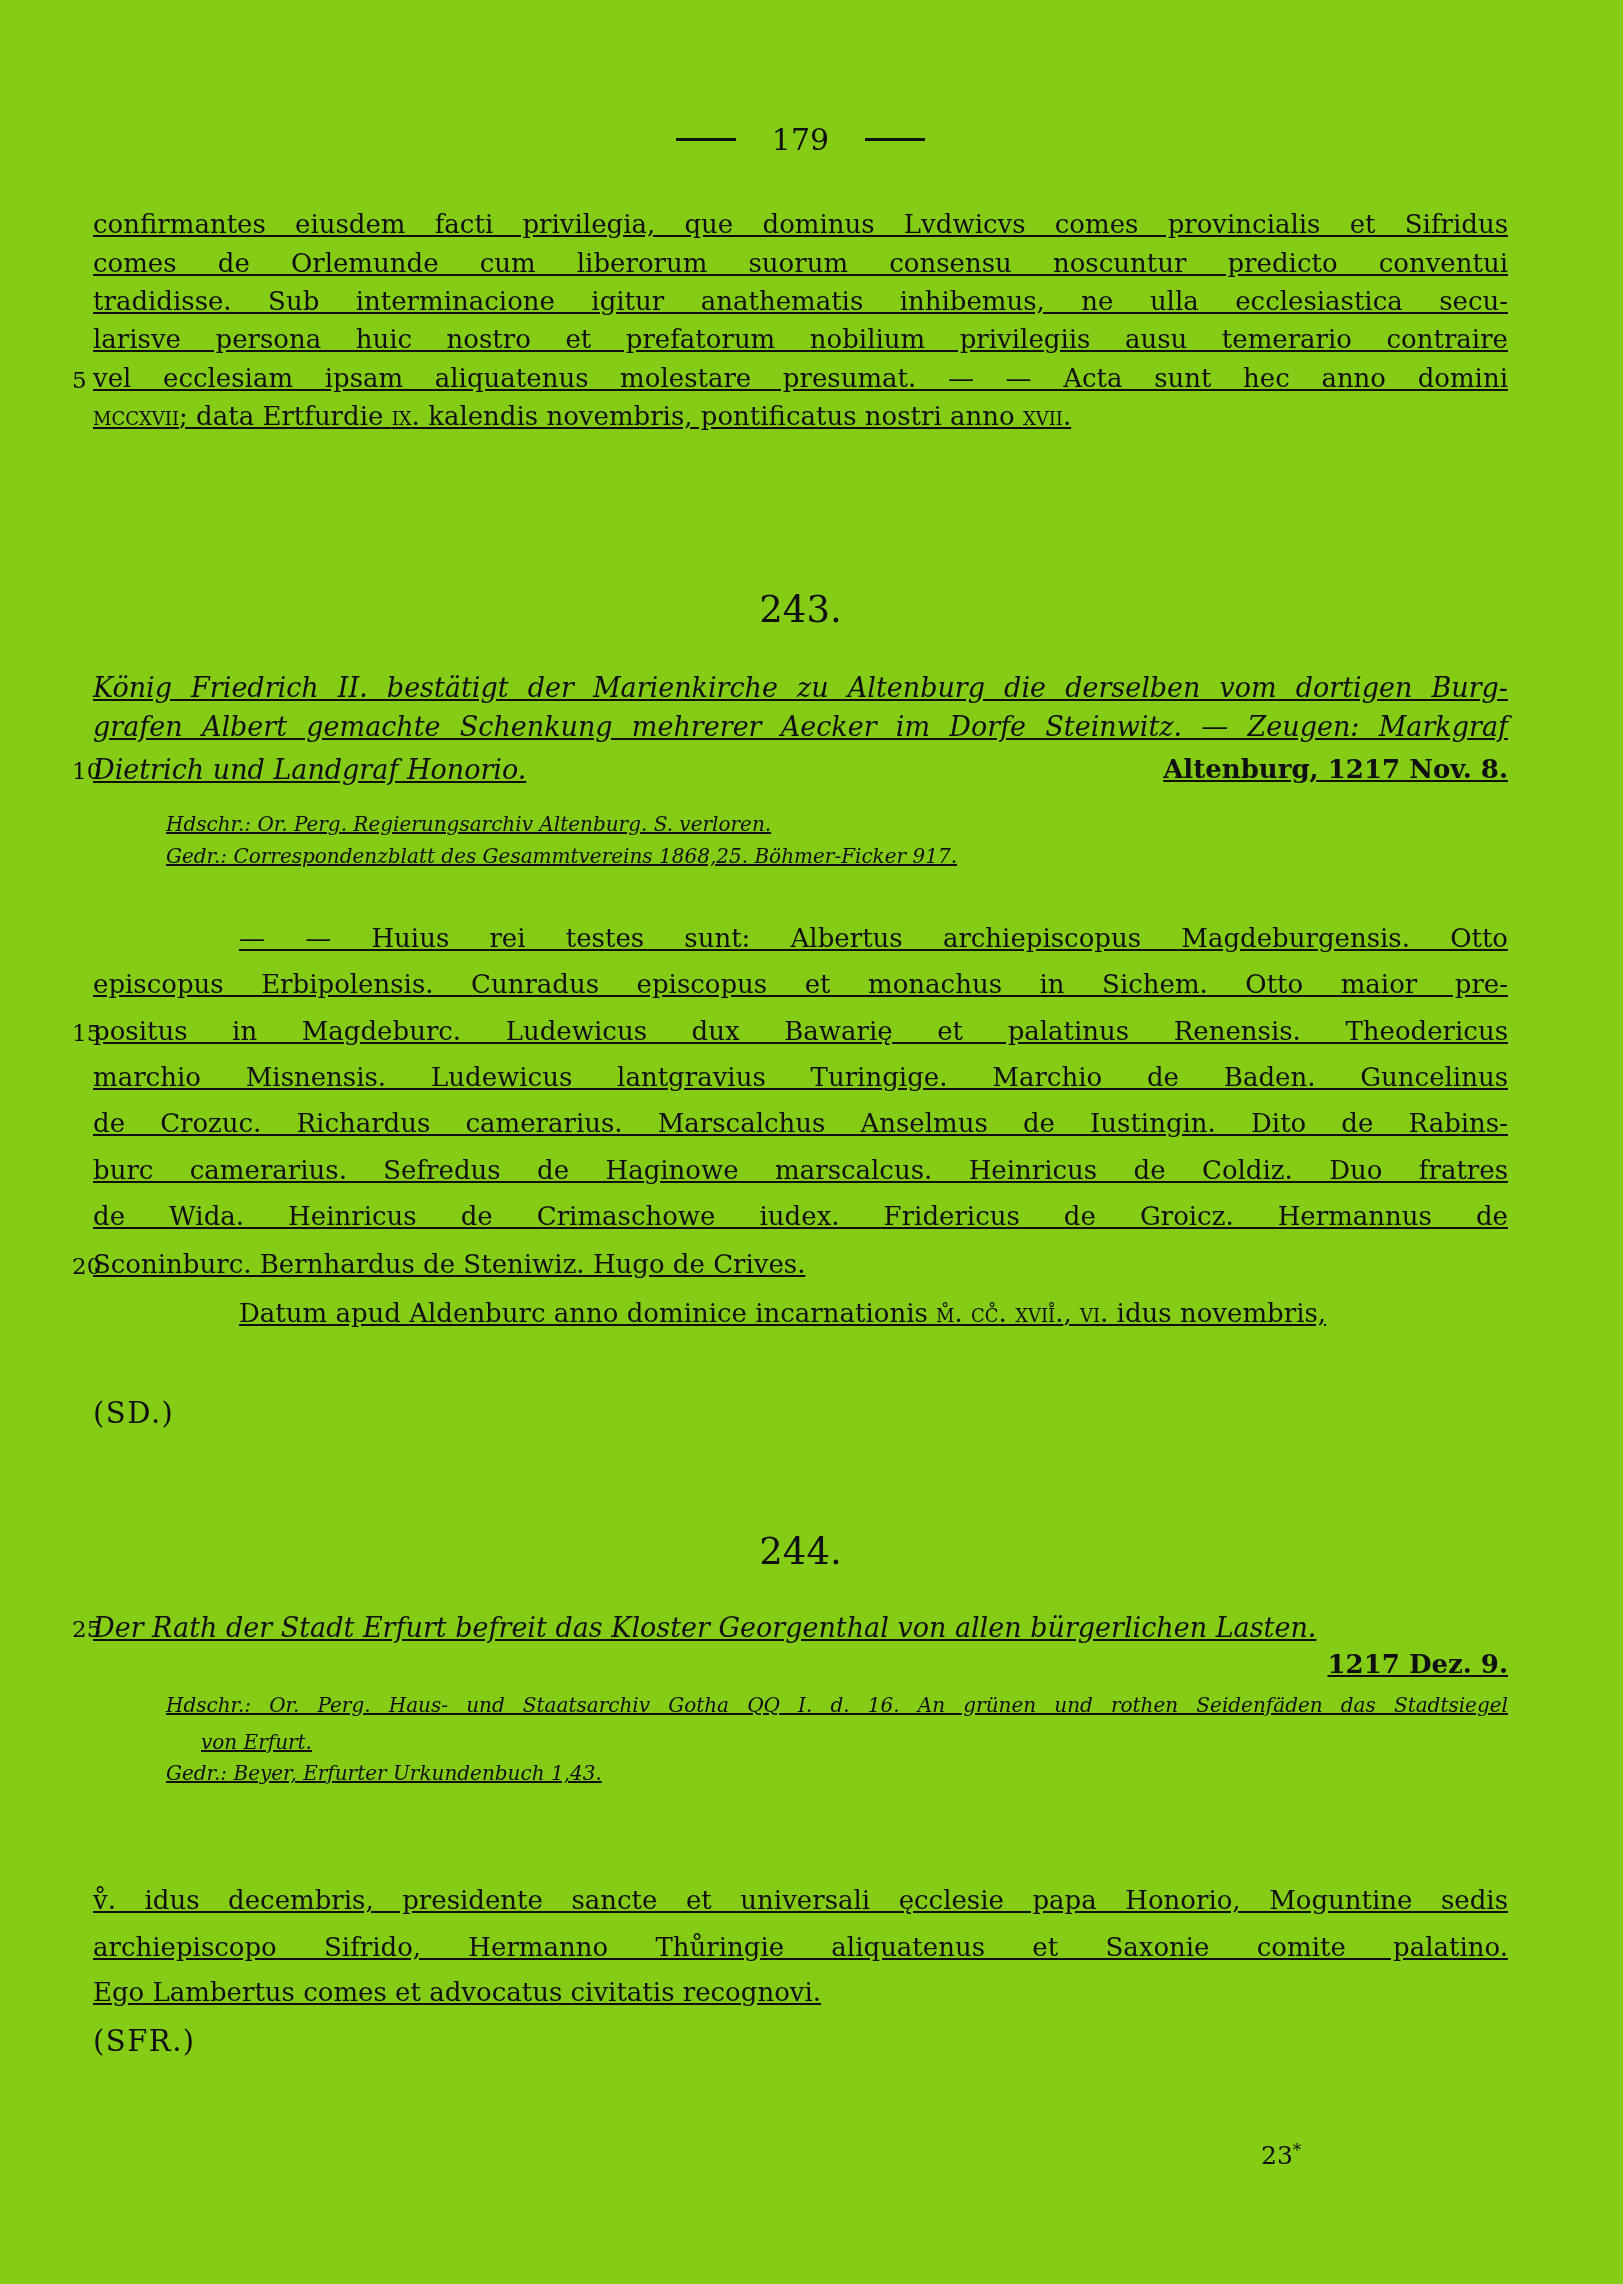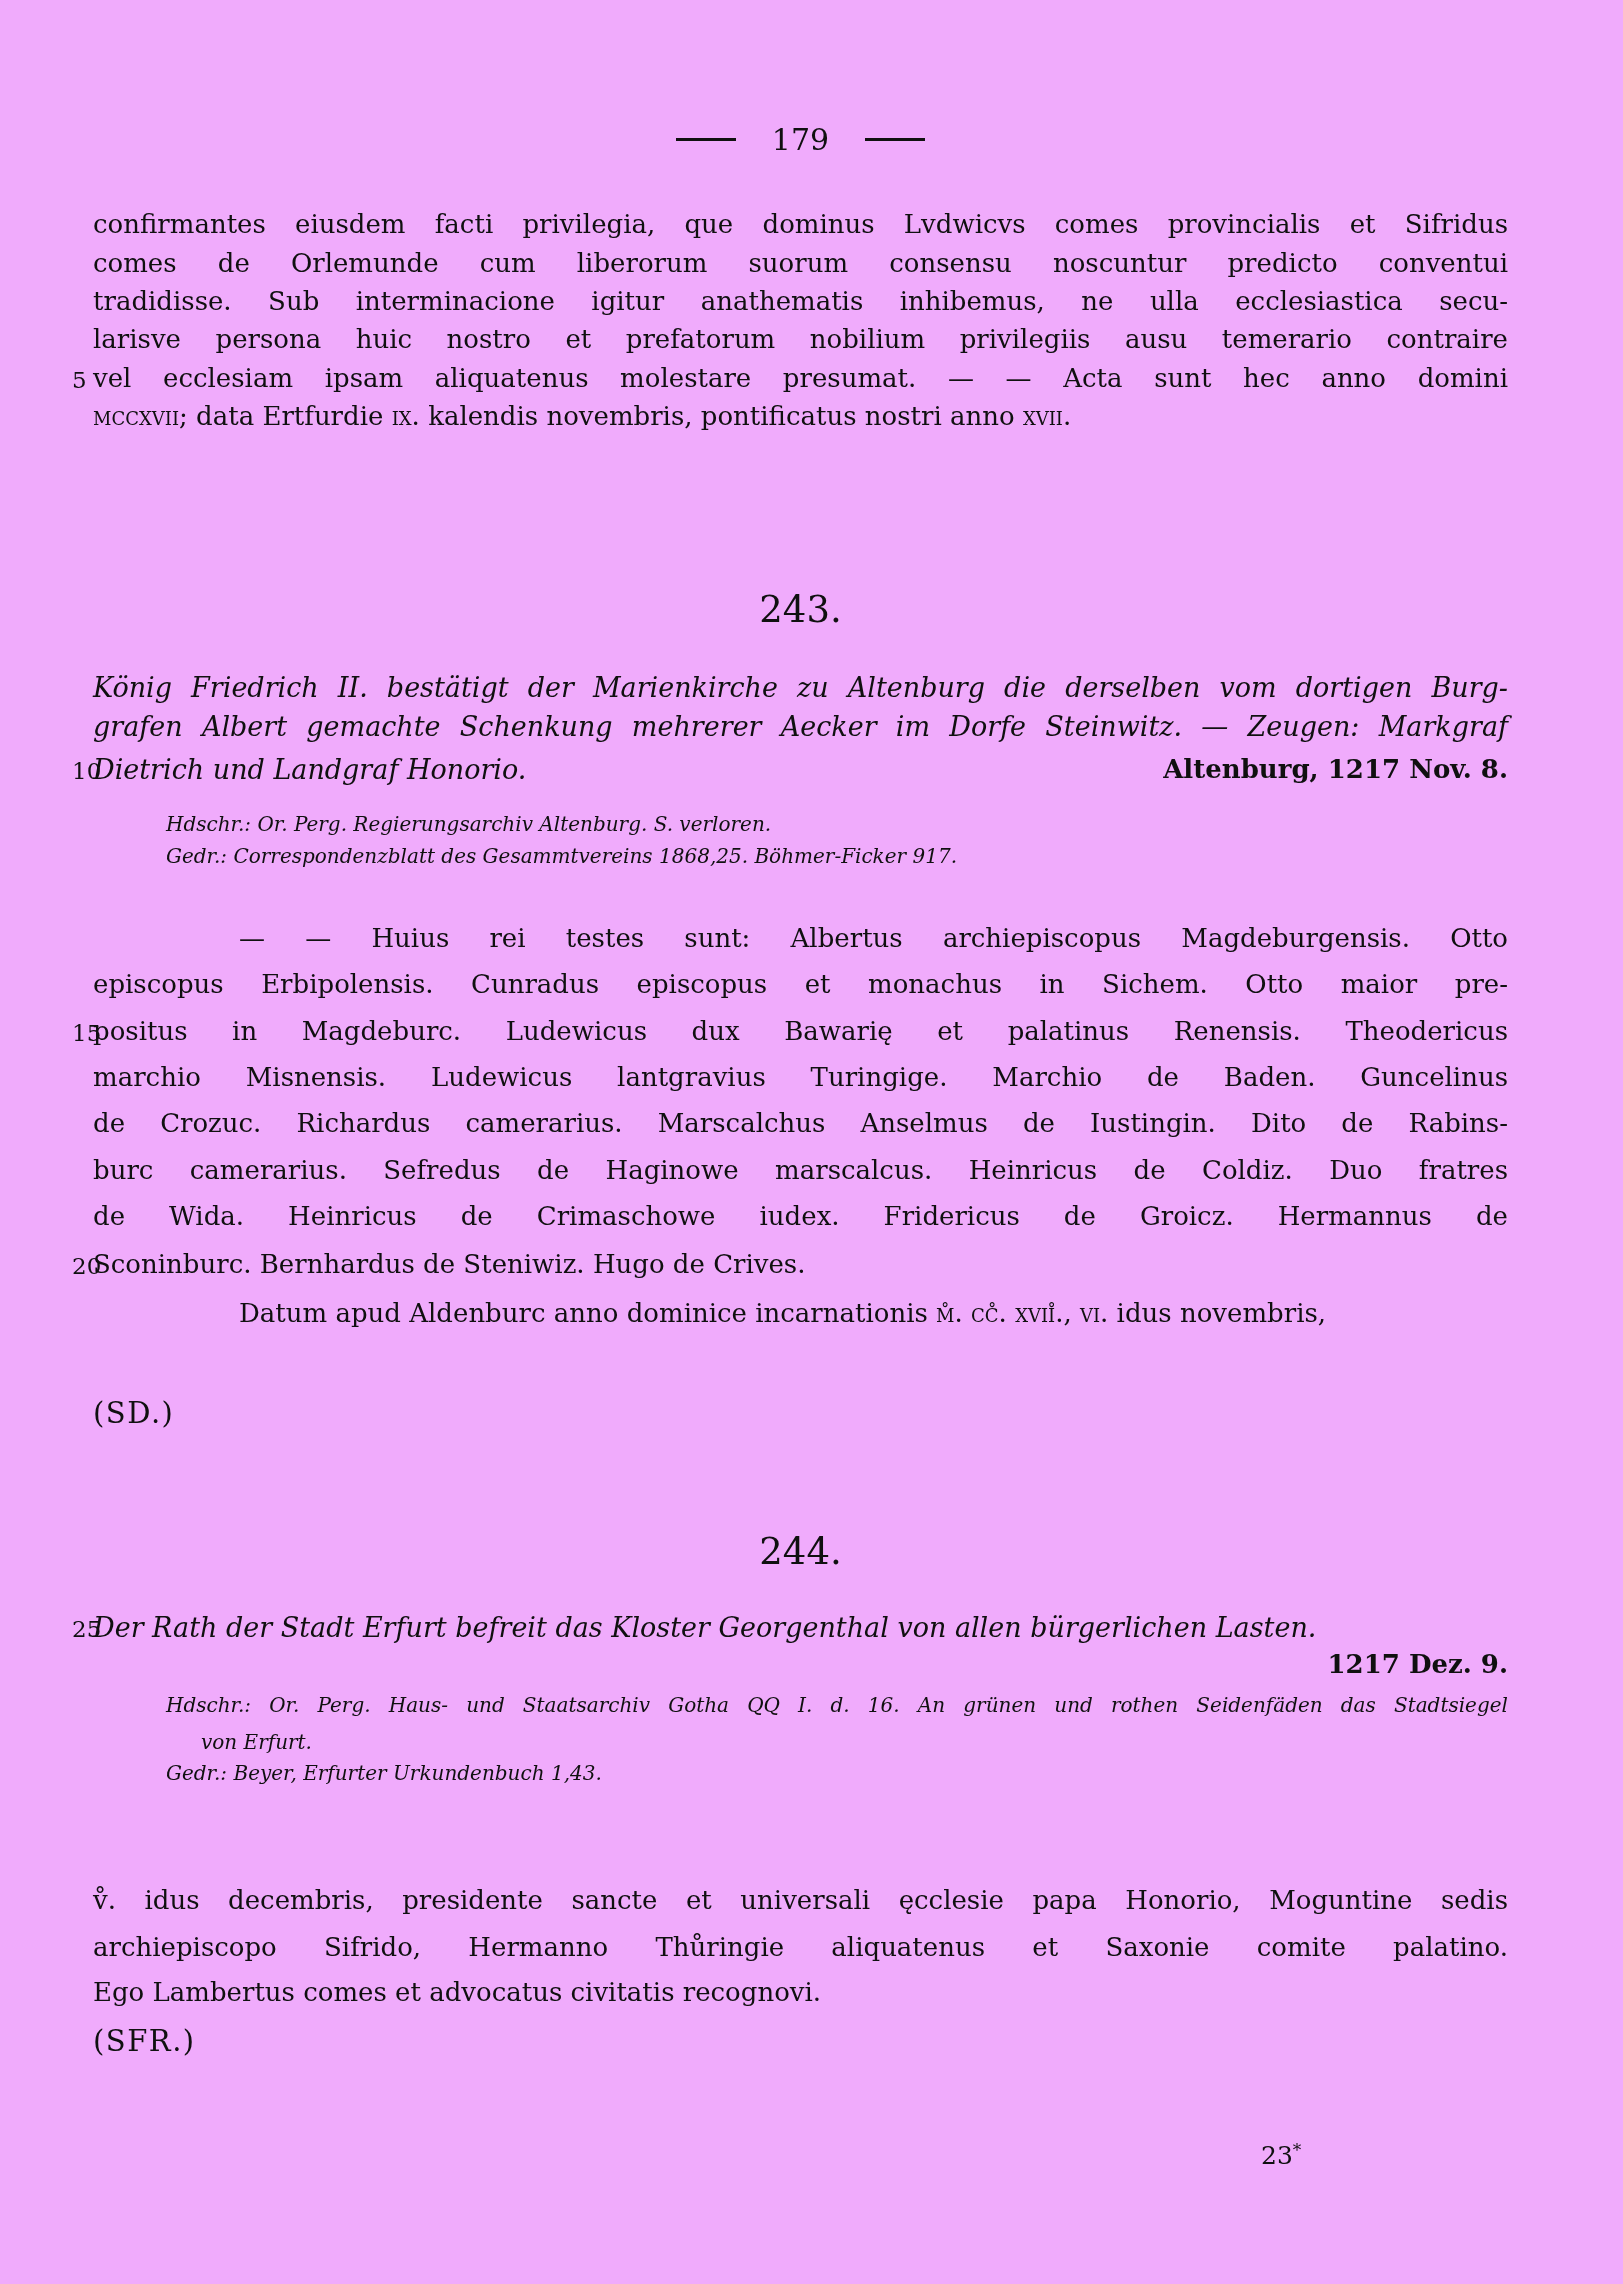--- a/index.html
+++ b/index.html
@@ -1,25 +1,25 @@
 <!DOCTYPE html>
 <html style="font-size:8px"><head>
 <meta charset="utf-8">
 <style>
   html,body{margin:0;padding:0;background:#e8e8e8;}
   .page{
     position:relative;
     width:1624px;height:2284px;
-    background:#f0abfc;
+    background:#84cc16;
     color:#101010;
     font-family:"DejaVu Serif", serif;
     overflow:hidden;
   }
   .text-block{position:absolute;left:93px;top:0;width:1415px;height:100%;}
-  .ln{position:absolute;width:100%;font-size:26px;line-height:1.4;white-space:normal;}
+  .ln{position:absolute;width:100%;font-size:26px;line-height:1.4;white-space:normal;text-decoration:underline;}
   .j{text-align:justify;text-align-last:justify;}
   .ind{text-indent:146px;}
   .it{font-style:italic;font-size:27px;}
   .note{font-style:italic;font-size:20px;padding-left:73px;box-sizing:border-box;}
   .note2{padding-left:108px;}
   .sc{font-variant:small-caps;}
   .mnum{position:absolute;left:-21px;top:4px;font-size:23px;font-style:normal;text-indent:0;}
   .row{display:flex;justify-content:space-between;align-items:flex-start;}
   .bolddate{font-style:normal;font-weight:bold;font-size:26px;}
   .head{position:absolute;width:100%;text-align:center;font-size:37px;line-height:1.2;}

